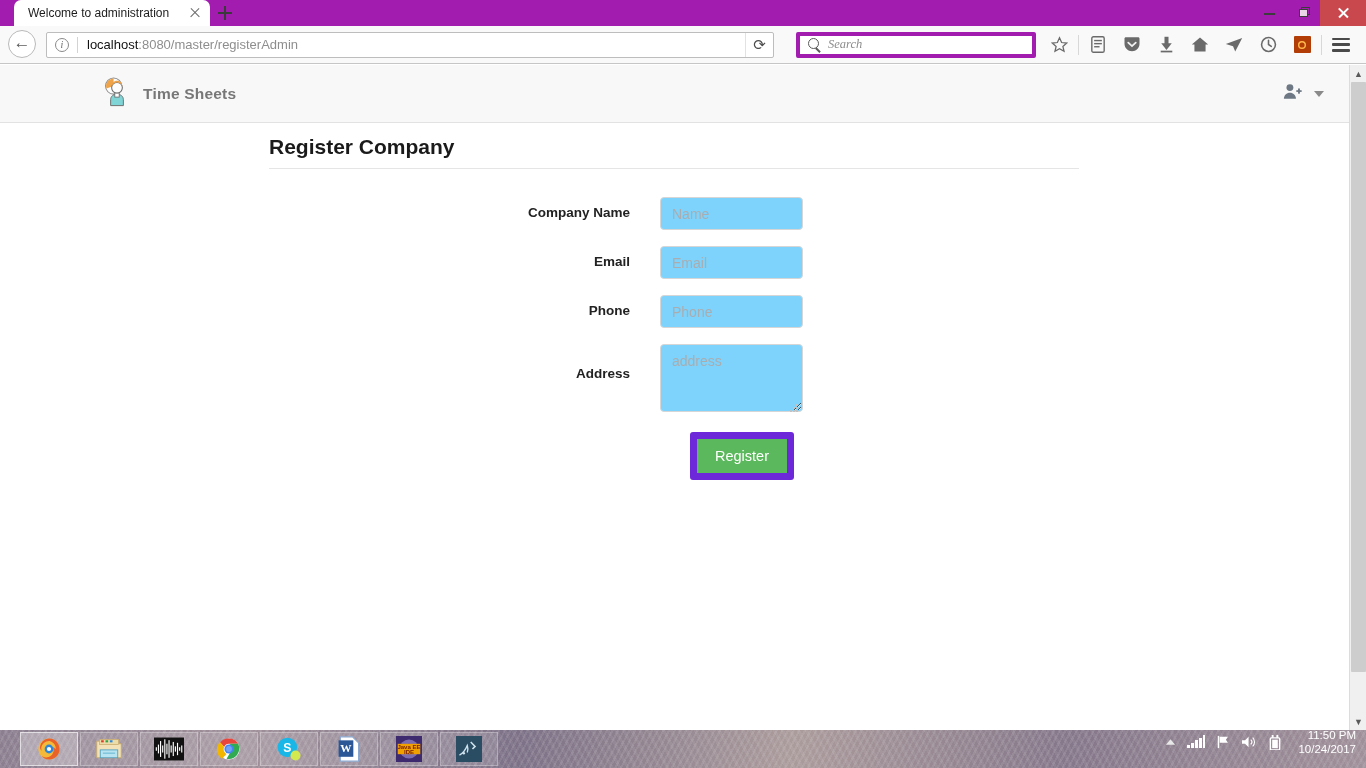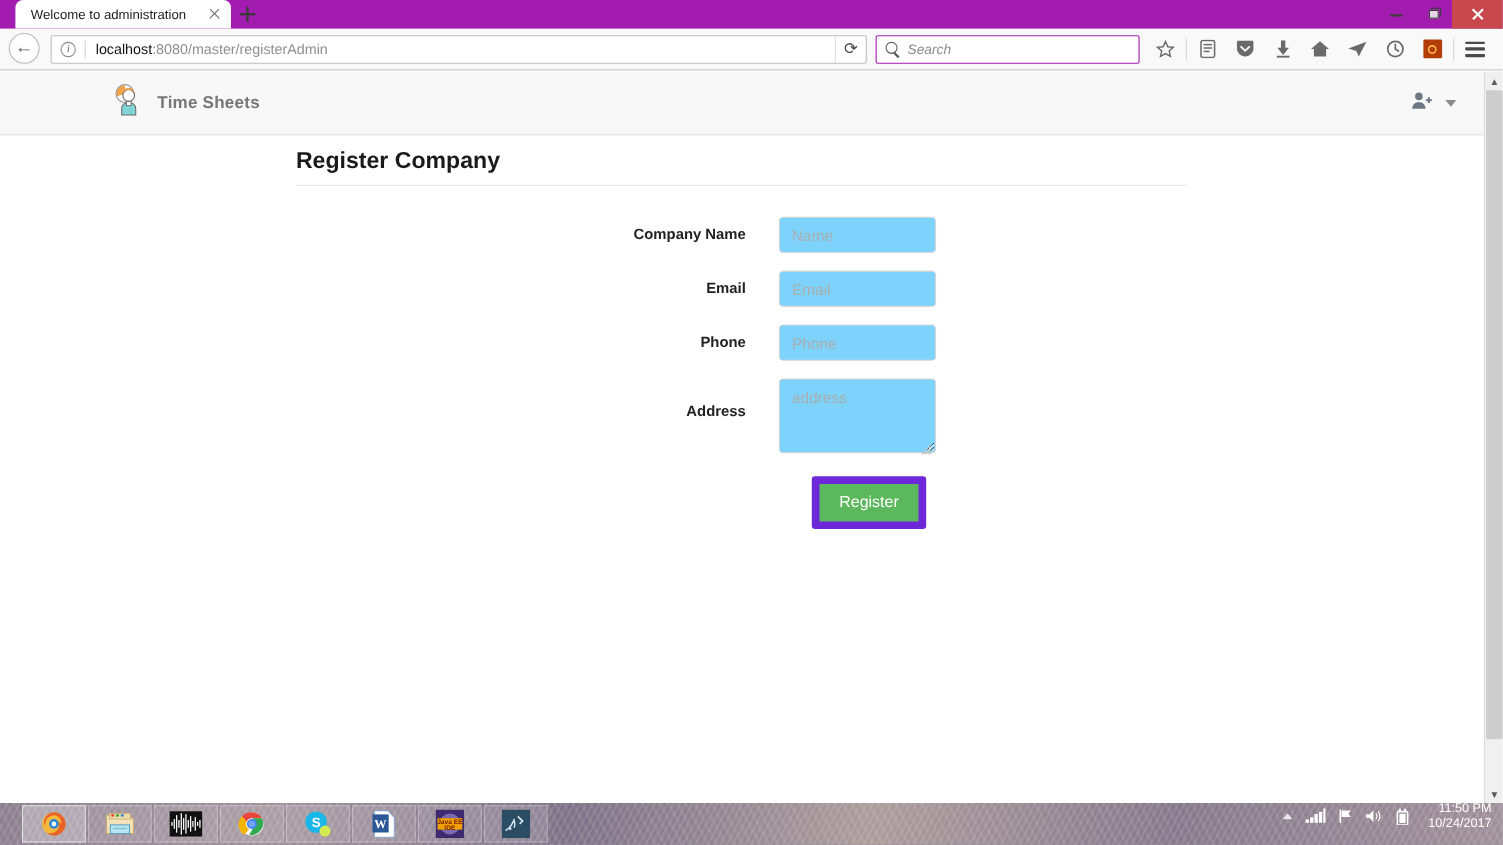--- a/index.html
+++ b/index.html
@@ -117,23 +117,23 @@
   }
   .urltext b { color: #111; font-weight: normal; }
   .reload {
     width: 28px; height: 24px; display:flex; align-items:center; justify-content:center;
     border-left: 1px solid #e2e2e2; cursor: pointer;
   }
   .reload-glyph { font-size: 15px; color: #4c4c4c; line-height: 1; }
 
   .searchbox {
     flex: 0 0 240px;
-    height: 26px; margin-left: 8px;
-    background: #fff; border: 1px solid #a21caf; border-radius: 2px;
-    display: flex; align-items: center; padding: 0 8px;
+    height: 26px; margin-left: 22px;
+    background: #fff; border: 4px solid #a21caf; border-radius: 2px;
+    display: flex; align-items: center; padding: 0 8px; font-family: Liberation Serif, serif;
   }
   .mag { width: 13px; height: 13px; position: relative; flex: 0 0 13px; margin-right: 7px; }
   .mag::before {
     content:""; position:absolute; left:0; top:0; width:9px; height:9px;
     border: 1.5px solid #5a5a5a; border-radius:50%;
   }
   .mag::after {
     content:""; position:absolute; left:8px; top:8.5px; width:5.5px; height:1.5px;
     background:#5a5a5a; transform: rotate(45deg); transform-origin: left center;
   }
@@ -180,21 +180,21 @@
   }
 
   .page-body { padding-top: 12px; }
   .page-title {
     width: 810px; margin-left: 269px;
     font-size: 21px; font-weight: bold; color: #1a1a1a;
     padding-bottom: 9px;
     border-bottom: 1px solid #e5e5e5;
   }
 
-  .form { margin-top: 28px; margin-left: 48px; }
+  .form { margin-top: 28px; }
   .form-row {
     display: flex; align-items: flex-start;
     margin-bottom: 16px;
   }
   .form-label {
     width: 660px; text-align: right;
     padding-right: 30px; padding-top: 8px;
     font-size: 13.5px; font-weight: bold; color: #222;
   }
   .form-label.tall { padding-top: 22px; }

